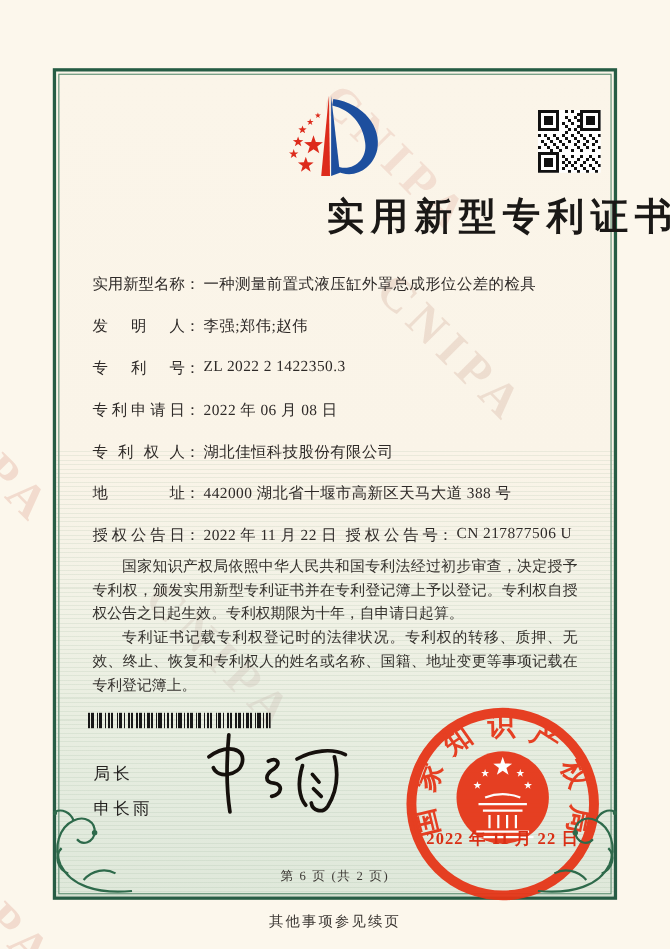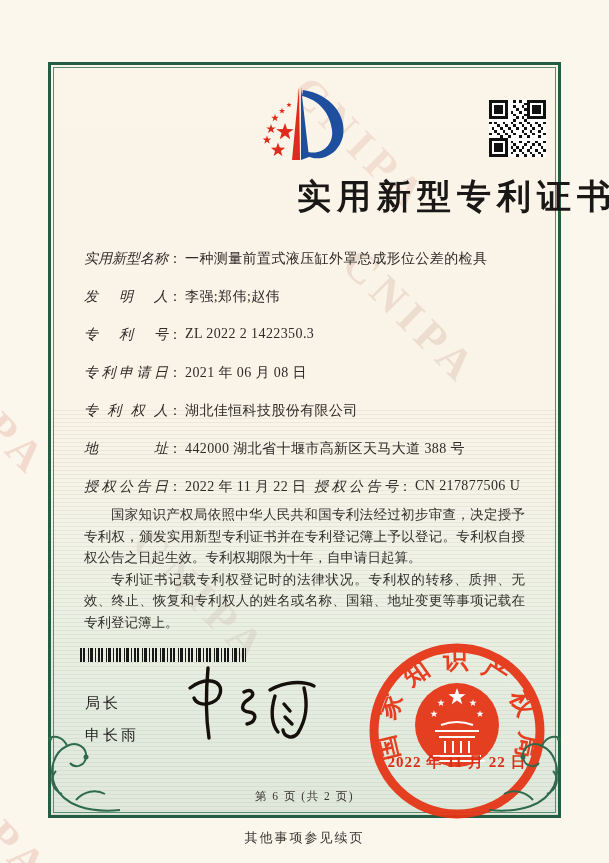--- a/index.html
+++ b/index.html
@@ -41,21 +41,21 @@
   .logo{position:absolute;left:248px;top:84px;}
   .qr{position:absolute;left:489px;top:100px;}
   .cert-title{
     position:absolute;left:48px;top:174px;width:569px;text-align:right;
     font-size:34px;font-weight:bold;letter-spacing:6px;color:#1a1816;
   }
   .fields{position:absolute;left:84px;top:250px;width:442px;}
   .frow{display:flex;align-items:flex-start;height:38px;font-size:14px;}
   .fgroup{display:flex;align-items:flex-start;}
   .fgroup.first{width:230px;flex:none;}
-  .flabel{display:inline-block;width:84px;text-align:justify;text-align-last:justify;flex:none;font-style:italic;}
+  .flabel{display:inline-block;width:84px;text-align:justify;text-align-last:justify;flex:none;}
   .fcolon{flex:none;margin-right:3px;}
   .fvalue{letter-spacing:.4px;}
   .paras{
     position:absolute;left:84px;top:504px;width:441px;
     font-size:13.5px;line-height:21.5px;text-align:justify;color:#33302c;
   }
   .paras p{margin:0;text-indent:2em;}
   .barcode{
     position:absolute;left:80px;top:648px;width:166px;height:14px;
     background:repeating-linear-gradient(90deg,
@@ -158,21 +158,21 @@
         <span class="fvalue">李强;郑伟;赵伟</span>
       </div>
       <div class="frow">
         <span class="flabel">专利号</span>
           <span class="fcolon">：</span>
         <span class="fvalue">ZL 2022 2 1422350.3</span>
       </div>
       <div class="frow">
         <span class="flabel">专利申请日</span>
           <span class="fcolon">：</span>
-        <span class="fvalue">2021 年 06 月 08 日</span>
+        <span class="fvalue">2022 年 06 月 08 日</span>
       </div>
       <div class="frow">
         <span class="flabel">专利权人</span>
           <span class="fcolon">：</span>
         <span class="fvalue">湖北佳恒科技股份有限公司</span>
       </div>
       <div class="frow">
         <span class="flabel">地址</span>
           <span class="fcolon">：</span>
         <span class="fvalue">442000 湖北省十堰市高新区天马大道 388 号</span>

